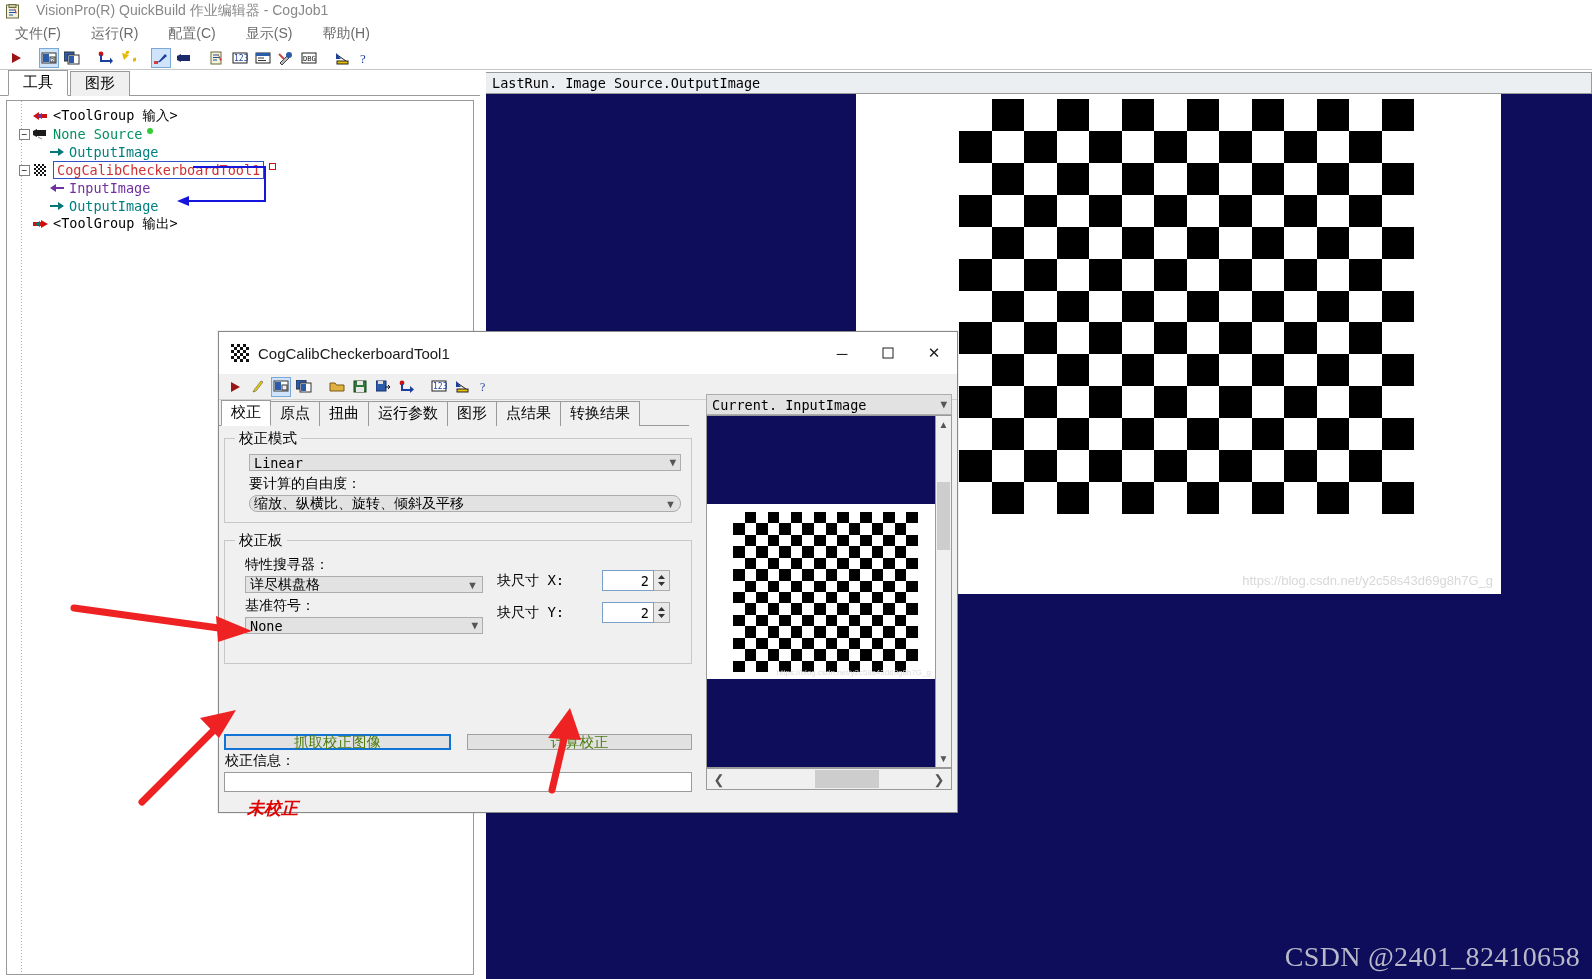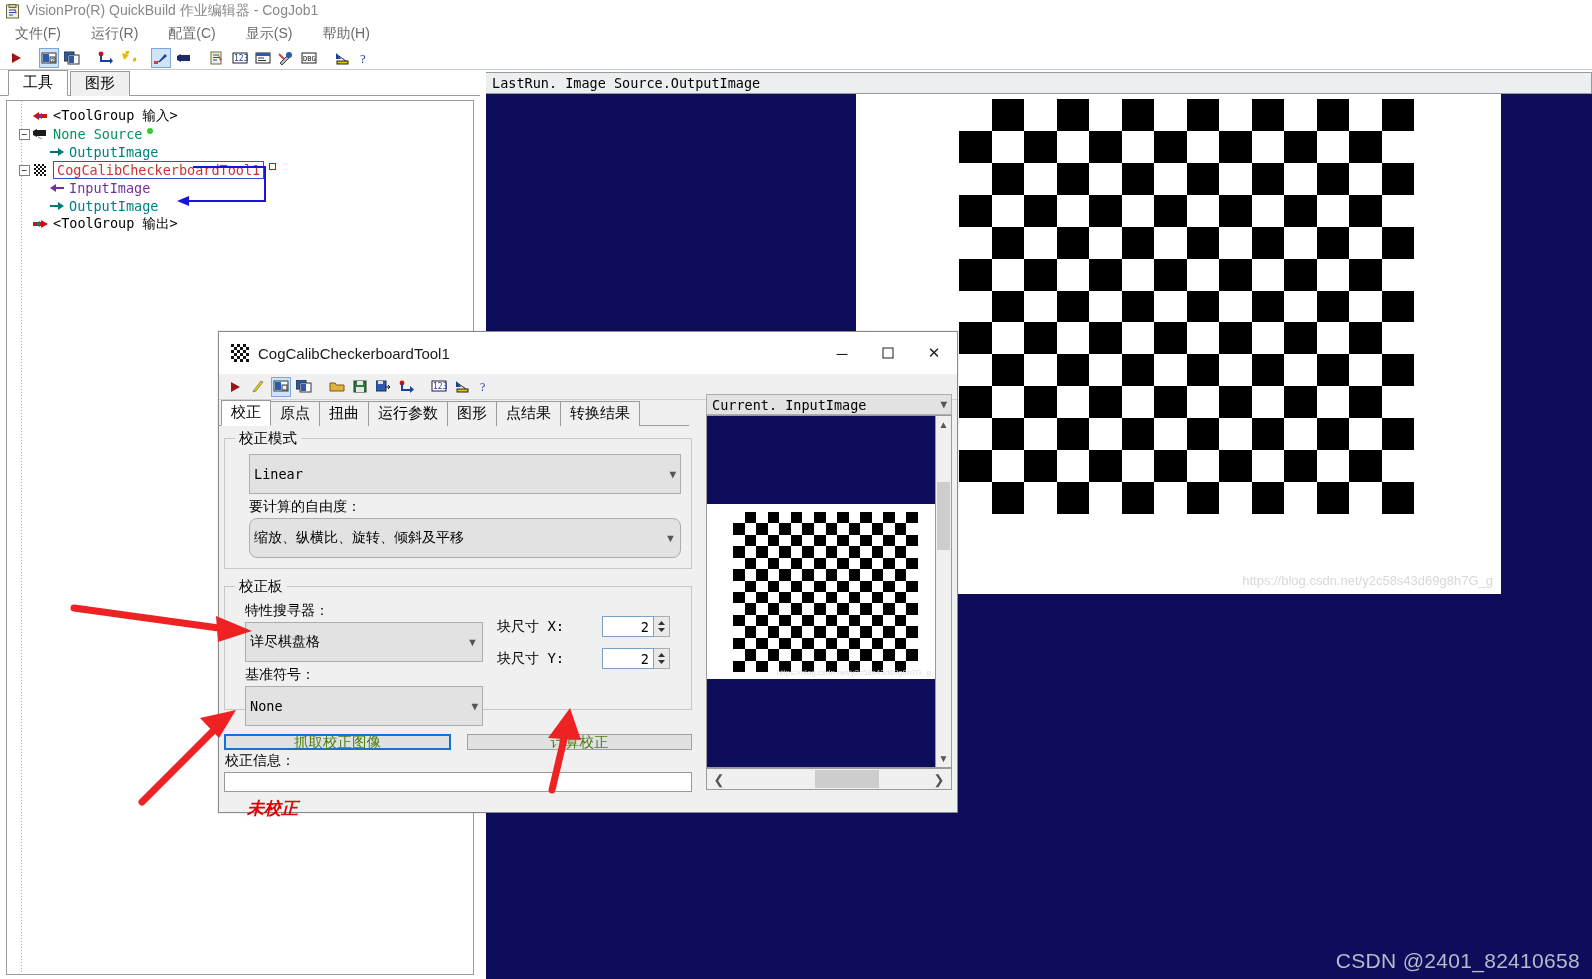--- a/index.html
+++ b/index.html
@@ -10,21 +10,21 @@
     font-size:13px;
     background:#ffffff;
     overflow:hidden;
     position:relative;
   }
 
   
   #app { position:absolute; inset:0; background:#fff; }
 
   .titlebar {
-    height:22px; display:flex; align-items:center; gap:6px;
+    height:22px; display:flex; align-items:center; gap:16px;
     padding-left:5px; background:#ffffff; color:#888;
     font-size:14px;
   }
   .titlebar .tb-ico { width:15px; height:15px; position:relative; flex:0 0 auto;}
 
   .menubar {
     height:24px; display:flex; align-items:center; gap:12px;
     padding-left:6px; background:#fff;
     border-bottom:0px solid #ddd;
   }
@@ -101,22 +101,22 @@
     background:#fff;
   }
   .bigcheck {
     position:absolute; left:103px; top:5px; width:455px; height:415px;
   }
   .wm-url {
     position:absolute; right:8px; bottom:6px;
     color:#d8d8d8; font-size:13px; font-family:"Liberation Sans",sans-serif;
   }
   .wm-csdn {
-    position:absolute; right:12px; bottom:6px; color:#b9b9c9; font-size:21px;
-    font-family:Liberation Sans, sans-serif; letter-spacing:.3px;
+    position:absolute; right:12px; bottom:6px; color:#b9b9c9; font-size:28px;
+    font-family:Liberation Serif, serif; letter-spacing:.3px;
   }
 
   
   .dlg {
     position:absolute; left:218px; top:331px; width:740px; height:482px;
     background:#f0f0f0; border:1px solid #8a8a8a;
     box-shadow:0 0 0 1px rgba(0,0,0,.06);
   }
   .dlg-title { height:42px; display:flex; align-items:center; background:#fff; padding-left:12px; }
   .dlg-title .dico { width:18px;height:18px;margin-right:9px; flex:0 0 auto;}
@@ -141,21 +141,21 @@
   .formarea { position:absolute; left:5px; top:97px; width:468px; bottom:82px; }
 
   fieldset.grp {
     border:1px solid #c8c8c8; margin:0 0 8px 0; padding:6px 10px 10px 10px;
     background:#f0f0f0;
   }
   fieldset.grp > legend { font-size:14.5px; padding:0 4px; color:#000; }
 
   .flabel { font-size:14px; color:#000; margin:4px 0 2px 14px; }
   .fsel {
-    height:40px; background:#e2e2e2; border:1px solid #adadad;
+    height:17px; background:#e2e2e2; border:1px solid #adadad;
     display:flex; align-items:center; padding:0 4px;
     font-family:"DejaVu Sans Mono","Liberation Mono",monospace; font-size:13.5px; color:#000;
   }
   .fsel.cn { font-family:"Liberation Sans",sans-serif; font-size:14px; }
   .fsel .chev { margin-left:auto; color:#555; font-size:11px;}
   .row2 { display:flex; gap:14px; }
   .col-l { width:248px; }
   .col-r { flex:1; padding-top:14px; }
   .numrow { display:flex; align-items:center; margin-bottom:11px; }
   .numrow .nlab { font-family:"DejaVu Sans Mono","Liberation Mono",monospace; font-size:14px; width:105px;}

